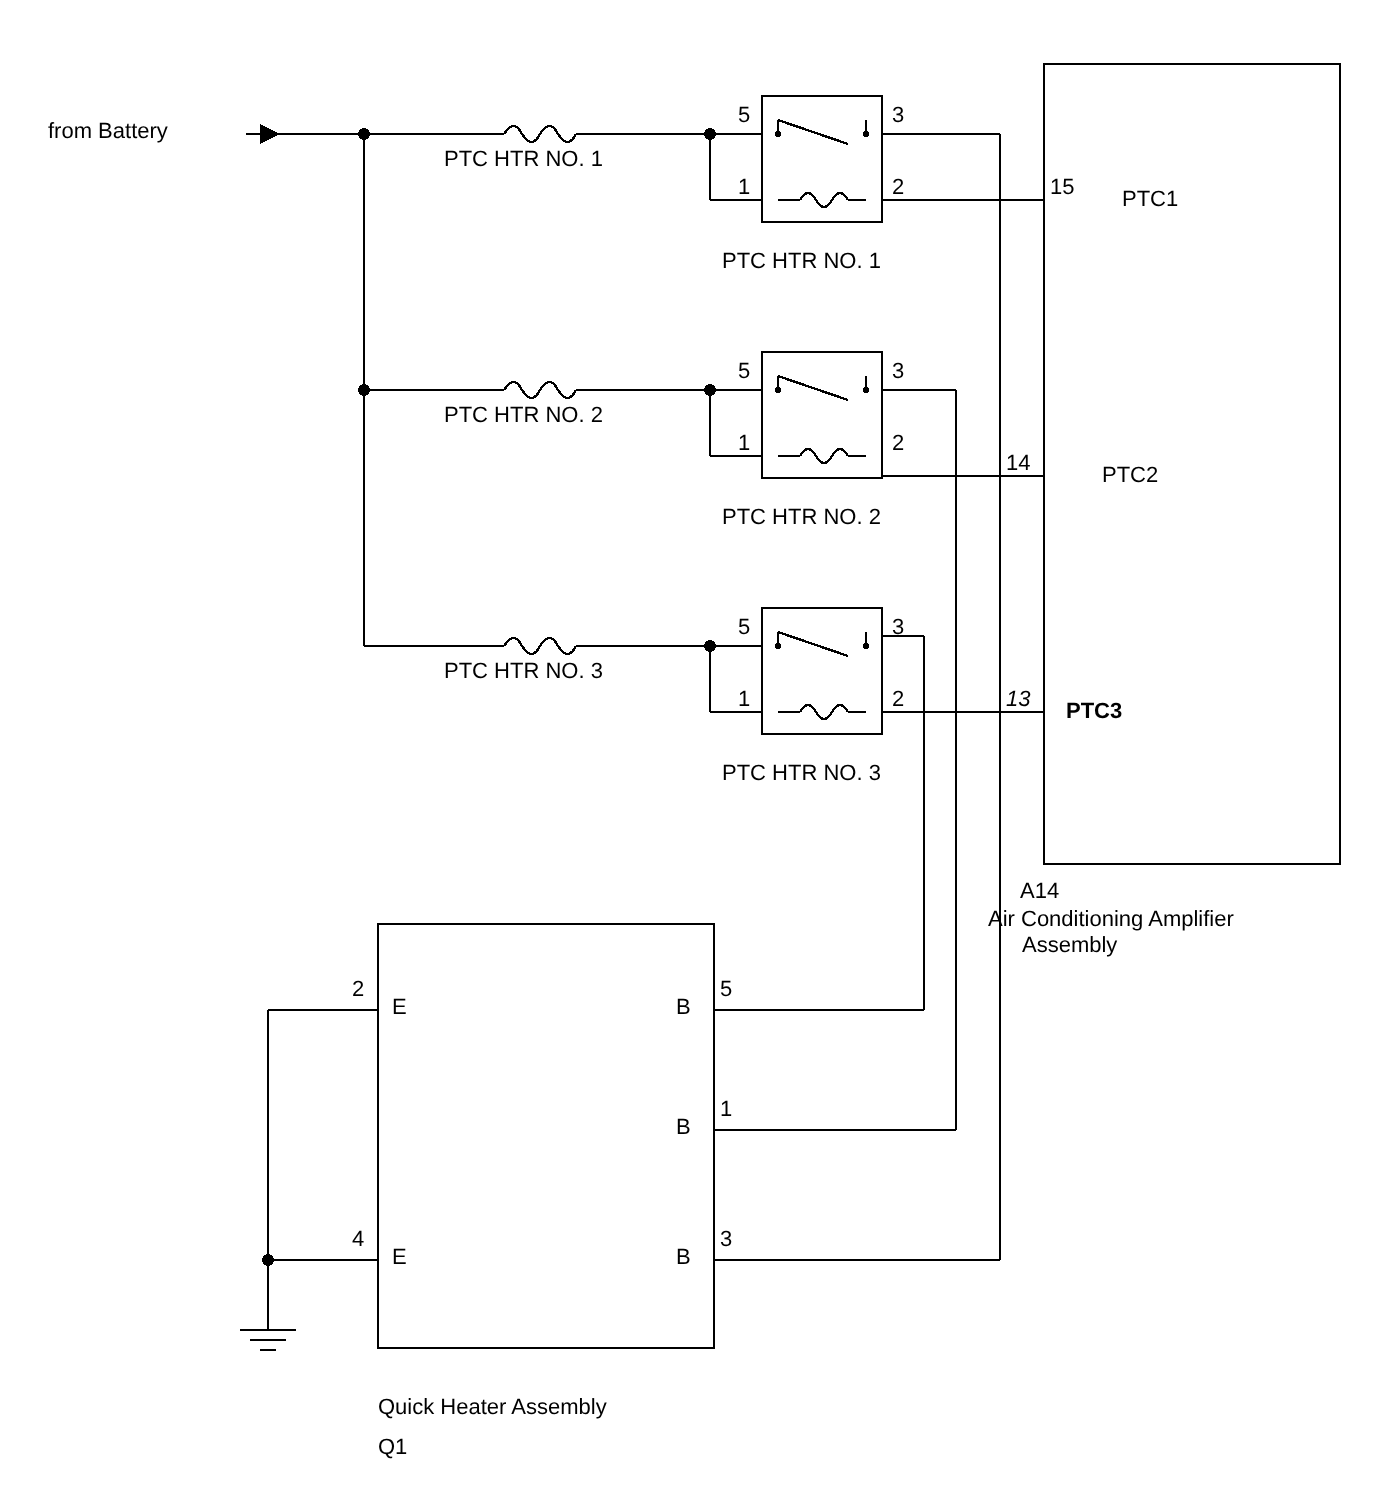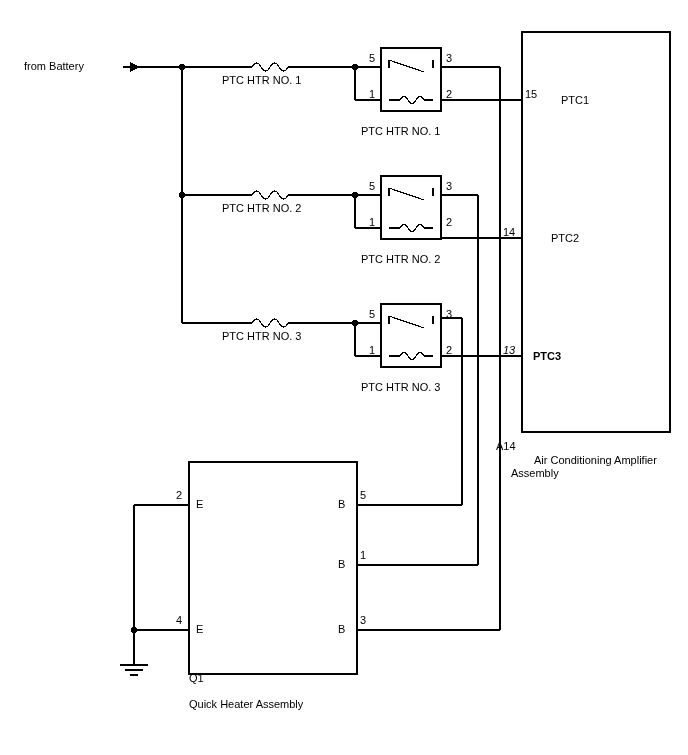--- a/index.html
+++ b/index.html
@@ -171,32 +171,32 @@
   <div class="lbl" style="left:446px; top:344px;">2</div>
   <div class="lbl" style="left:361px; top:381px;">PTC HTR NO. 3</div>
 
   <div class="lbl" style="left:503px; top:88px;margin-left:22px;">15</div>
   <div class="lbl" style="left:533px; top:94px;padding-left:28px;">PTC1</div>
   <div class="lbl" style="left:503px; top:226px;text-align:center;">14</div>
   <div class="lbl" style="left:533px; top:232px;margin-left:18px;">PTC2</div>
   <div class="lbl" style="left:503px; top:344px;font-style:italic;">13</div>
   <div class="lbl" style="left:533px; top:350px;font-weight:bold;">PTC3</div>
 
-  <div class="lbl" style="left:496px; top:440px;">A14</div>
-  <div class="lbl" style="left:534px; top:454px;">Air Conditioning Amplifier</div>
+  <div class="lbl" style="left:510px; top:440px;">A14</div>
+  <div class="lbl" style="left:494px; top:454px;">Air Conditioning Amplifier</div>
   <div class="lbl" style="left:511px; top:467px;">Assembly</div>
 
   <div class="lbl" style="left:176px; top:489px;">2</div>
   <div class="lbl" style="left:196px; top:498px;">E</div>
   <div class="lbl" style="left:176px; top:614px;">4</div>
   <div class="lbl" style="left:196px; top:623px;">E</div>
 
   <div class="lbl" style="left:338px; top:498px;">B</div>
   <div class="lbl" style="left:360px; top:489px;">5</div>
   <div class="lbl" style="left:338px; top:558px;">B</div>
   <div class="lbl" style="left:360px; top:549px;">1</div>
   <div class="lbl" style="left:338px; top:623px;">B</div>
   <div class="lbl" style="left:360px; top:614px;">3</div>
 
-  <div class="lbl" style="left:189px; top:672px;">Q1</div>
+  <div class="lbl" style="left:189px; top:718px;">Q1</div>
   <div class="lbl" style="left:189px; top:698px;">Quick Heater Assembly</div>
 
 </div>
 
 </body></html>

